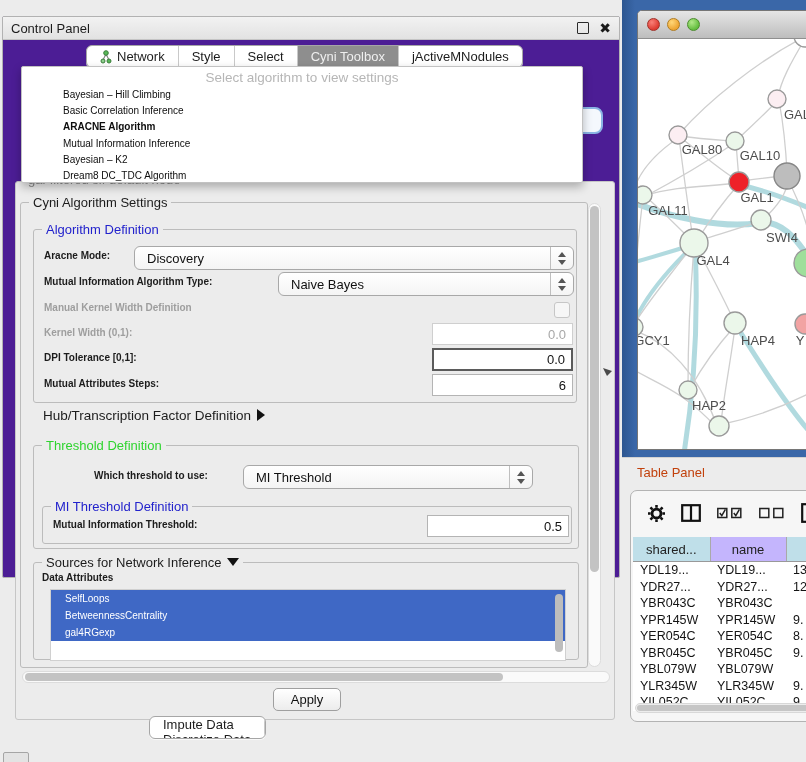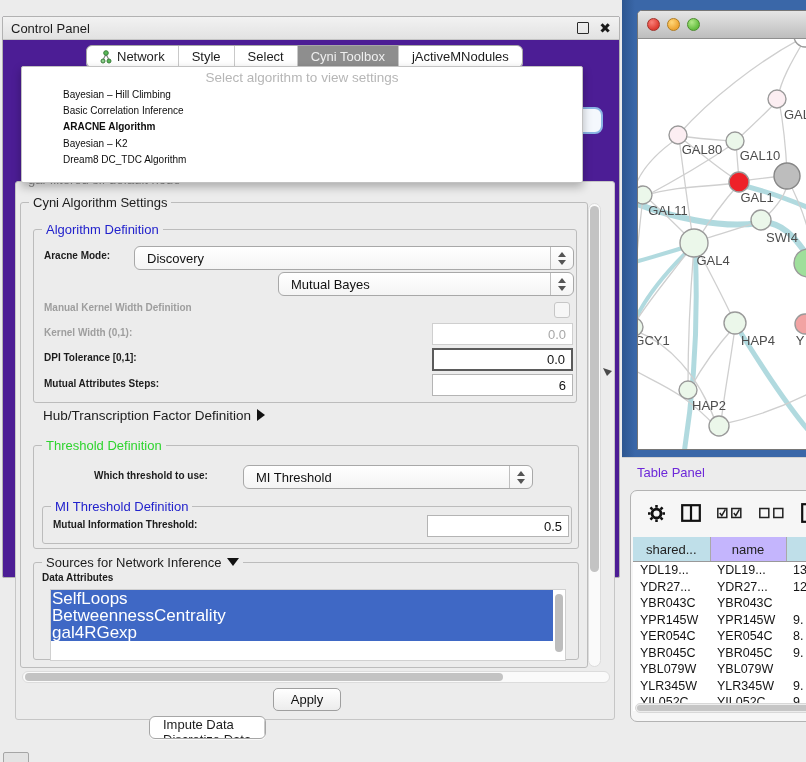--- a/index.html
+++ b/index.html
@@ -56,22 +56,22 @@
   .tfield.focused{border:2px solid #5b5b5b;}
 
   .checkbox{position:absolute;width:14px;height:14px;border:1px solid #c6c6c6;border-radius:3px;background:#f6f6f6;}
 
   .disc-arrow-r{display:inline-block;width:0;height:0;border-top:6px solid transparent;
     border-bottom:6px solid transparent;border-left:8px solid #111;vertical-align:-1px;margin-left:6px;}
   .disc-arrow-d{display:inline-block;width:0;height:0;border-left:6px solid transparent;
     border-right:6px solid transparent;border-top:8px solid #111;vertical-align:1px;margin-left:5px;}
 
   .attr-list{position:absolute;background:#fff;border:1px solid #d0d0d0;overflow:hidden;}
-  .attr-item{height:17px;line-height:17px;background:#3f68c5;color:#fff;font-size:17px;
-    padding-left:1px;width:calc(100% - 13px);}
+  .attr-item{height:17px;line-height:17px;background:#3f68c5;color:#fff;font-size:10px;
+    padding-left:14px;width:calc(100% - 13px);}
   .attr-scroll{position:absolute;right:2px;top:4px;width:8px;height:58px;background:#bdbdbd;border-radius:4px;}
 
   .vscroll{position:absolute;width:13px;background:#fafafa;border:1px solid #dcdcdc;border-radius:7px;box-sizing:border-box;}
   .vscroll .thumb{position:absolute;left:1px;right:1px;top:2px;background:#c3c3c3;border-radius:6px;}
   .hscroll{position:absolute;height:12px;background:#fafafa;border:1px solid #dcdcdc;border-radius:7px;box-sizing:border-box;}
   .hscroll .thumb{position:absolute;top:1px;bottom:1px;left:2px;background:#c3c3c3;border-radius:6px;}
 
   .apply-btn{position:absolute;height:23px;background:linear-gradient(#ffffff,#ececec);
     border:1px solid #9f9f9f;border-radius:5px;font-size:13px;color:#111;
     display:flex;align-items:center;justify-content:center;box-sizing:border-box;}
@@ -100,21 +100,21 @@
   .tl{width:13px;height:13px;border-radius:50%;box-sizing:border-box;}
   .tl.red{background:radial-gradient(circle at 35% 30%,#f98078,#dd3a30 70%);border:1px solid #a03028;}
   .tl.yellow{background:radial-gradient(circle at 35% 30%,#ffd778,#eda431 70%);border:1px solid #b07c20;}
   .tl.green{background:radial-gradient(circle at 35% 30%,#b1e888,#63bd3e 70%);border:1px solid #4a8c2c;}
   .net-canvas{position:relative;width:172px;height:411px;background:#fff;}
   .edge-gray{stroke:#cfcfcf;stroke-width:1.3;fill:none;}
   .edge-teal{stroke:#a9d6dc;fill:none;opacity:.9;}
   .node-label{font-size:13px;fill:#4d4d4d;}
 
   
-  .tp-title{position:absolute;left:637px;top:465px;font-size:13px;color:#6d28d9;}
+  .tp-title{position:absolute;left:637px;top:465px;font-size:13px;color:#c2410c;}
   .tp-sep{position:absolute;left:622px;top:457px;width:184px;height:1px;background:#d2d2d2;}
   .tp-card{position:absolute;left:630px;top:490px;width:192px;height:232px;background:#f6f6f6;
     border:1px solid #b3b3b3;border-radius:7px;box-sizing:border-box;overflow:hidden;}
   .tp-toolbar{position:absolute;left:0;top:0;right:0;height:44px;display:flex;align-items:center;
     gap:16px;padding-left:17px;}
   .tp-table{position:absolute;left:2px;top:46px;width:200px;}
   .tp-table table{border-collapse:collapse;table-layout:fixed;width:200px;}
   .tp-table th{height:22px;font-size:13px;font-weight:normal;color:#222;
     border-right:1px solid #a9a9a9;border-bottom:1px solid #999;text-align:center;}
   .th-blue{background:#bfdfe9;}
@@ -173,22 +173,23 @@
 
         <span class="fld-label" style="left:10px;top:20px;">Aracne Mode:</span>
         <div class="combo" style="left:100px;top:16px;width:440px;">
           <span>Discovery</span>
           <span class="spin">
               <i class="tri-up"></i>
               <i class="tri-dn"></i>
             </span>
         </div>
 
+        <span class="fld-label" style="left:10px;top:46px;">Mutual Information Algorithm Type:</span>
         <div class="combo" style="left:244px;top:42px;width:296px;">
-          <span>Mutual Bayes</span>
+          <span>Naive Bayes</span>
           <span class="spin">
               <i class="tri-up"></i>
               <i class="tri-dn"></i>
             </span>
         </div>
 
         <span class="fld-label dim" style="left:10px;top:72px;">Manual Kernel Width Definition</span>
         <span class="checkbox" style="left:520px;top:72px;"></span>
 
         <span class="fld-label dim" style="left:10px;top:97px;">Kernel Width (0,1):</span>
@@ -258,20 +259,21 @@
 
   <div class="bg-text">gal-filtered sif default node</div>
   <div class="focus-sliver"></div>
 
   <div class="popup">
     <div class="popup-placeholder">Select algorithm to view settings</div>
     <ul id="algo-list">
         <li class="">Bayesian – Hill Climbing</li>
         <li class="">Basic Correlation Inference</li>
         <li class="bold">ARACNE Algorithm</li>
+        <li class="">Mutual Information Inference</li>
         <li class="">Bayesian – K2</li>
         <li class="">Dream8 DC_TDC Algorithm</li>
       </ul>
   </div>
 </section>
 
 <div class="mini-btn"></div>
 
 <div class="desktop">
   <div class="net-window">

